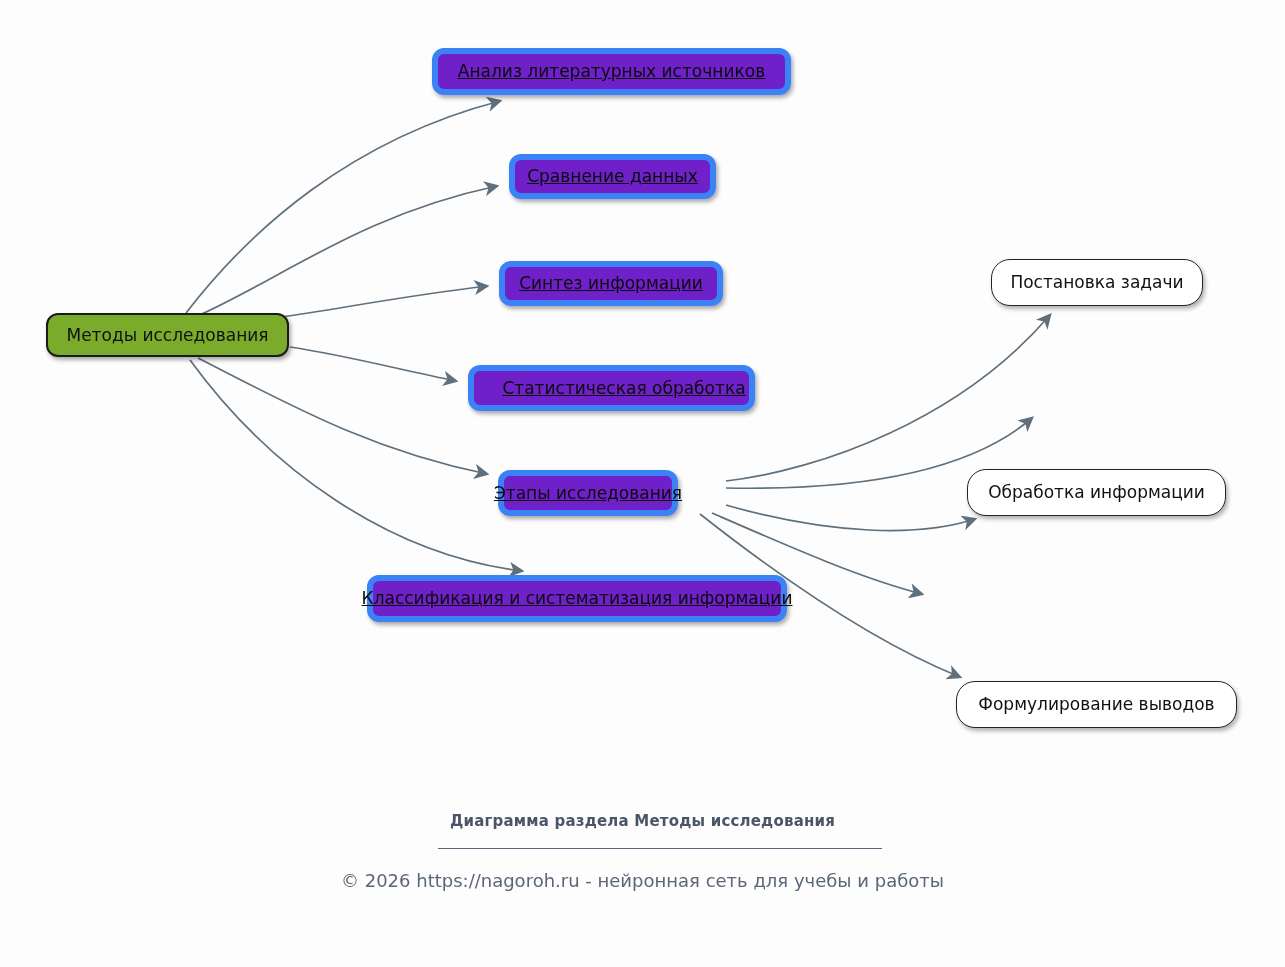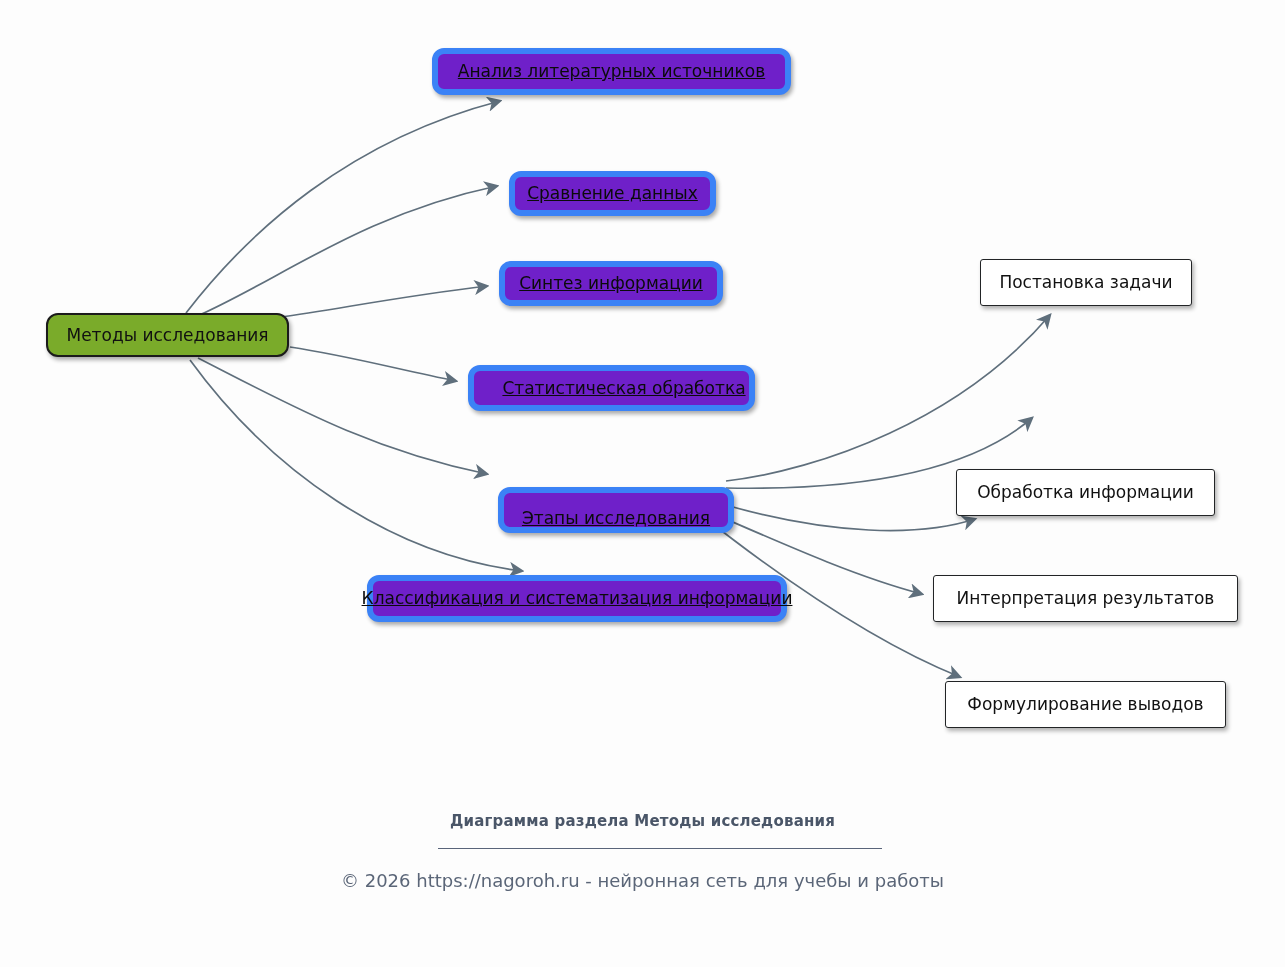--- a/index.html
+++ b/index.html
@@ -51,24 +51,25 @@
     border-radius: 12px;
     color: #0b0b0b;
     font-size: 17px;
     box-shadow: 2px 3px 4px rgba(0,0,0,0.33);
     text-decoration: underline;
   }
   
   .node.leaf {
     background: #ffffff;
     border: 1.5px solid #222426;
-    border-radius: 3px;
+    border-radius: 19px;
     color: #111111;
     font-size: 17px;
     box-shadow: 2px 3px 4px rgba(0,0,0,0.30);
+    margin-left: 11px;
   }
   .footer-title {
     position: absolute;
     left: 0;
     width: 1285px;
     top: 812px;
     text-align: center;
     font-size: 15px;
     font-weight: bold;
     color: #4a5668;
@@ -121,52 +122,49 @@
   </svg>
 
   <div class="node root" style="left:46px; top:313px; width:243px; height:44px;">
     <span>Методы исследования</span>
   </div>
 
   <div class="node branch" style="left:432px; top:48px; width:359px; height:47px;">
     <span>Анализ литературных источников</span>
   </div>
 
-  <div class="node branch" style="left:509px; top:171px; width:207px; height:45px;text-align:right;">
+  <div class="node branch" style="left:509px; top:154px; width:207px; height:45px;text-align:right;">
     <span>Сравнение данных</span>
   </div>
 
   <div class="node branch" style="left:499px; top:261px; width:224px; height:45px;">
     <span>Синтез информации</span>
   </div>
 
   <div class="node branch" style="left:468px; top:365px; width:287px; height:46px;padding-left:25px;">
     <span>Статистическая обработка</span>
   </div>
 
-  <div class="node branch" style="left:498px; top:487px; width:236px; height:46px;align-items:flex-end;">
+  <div class="node branch" style="left:498px; top:470px; width:180px; height:46px;">
     <span>Этапы исследования</span>
   </div>
 
   <div class="node branch" style="left:367px; top:575px; width:420px; height:47px;">
     <span>Классификация и систематизация информации</span>
   </div>
 
   <div class="node leaf" style="left:980px; top:259px; width:212px; height:47px;">
     <span>Постановка задачи</span>
   </div>
 
 
   <div class="node leaf" style="left:956px; top:469px; width:259px; height:47px;text-align:center;">
     <span>Обработка информации</span>
   </div>
 
-  <div class="node leaf" style="left:933px; top:575px; width:305px; height:47px;">
-    <span>Интерпретация результатов</span>
-  </div>
 
   <div class="node leaf" style="left:945px; top:681px; width:281px; height:47px;">
     <span>Формулирование выводов</span>
   </div>
 
   <div class="footer-title">Диаграмма раздела Методы исследования</div>
   <div class="footer-rule"></div>
   <div class="footer-copy">© 2026 https://nagoroh.ru - нейронная сеть для учебы и работы</div>
 
 </div>

